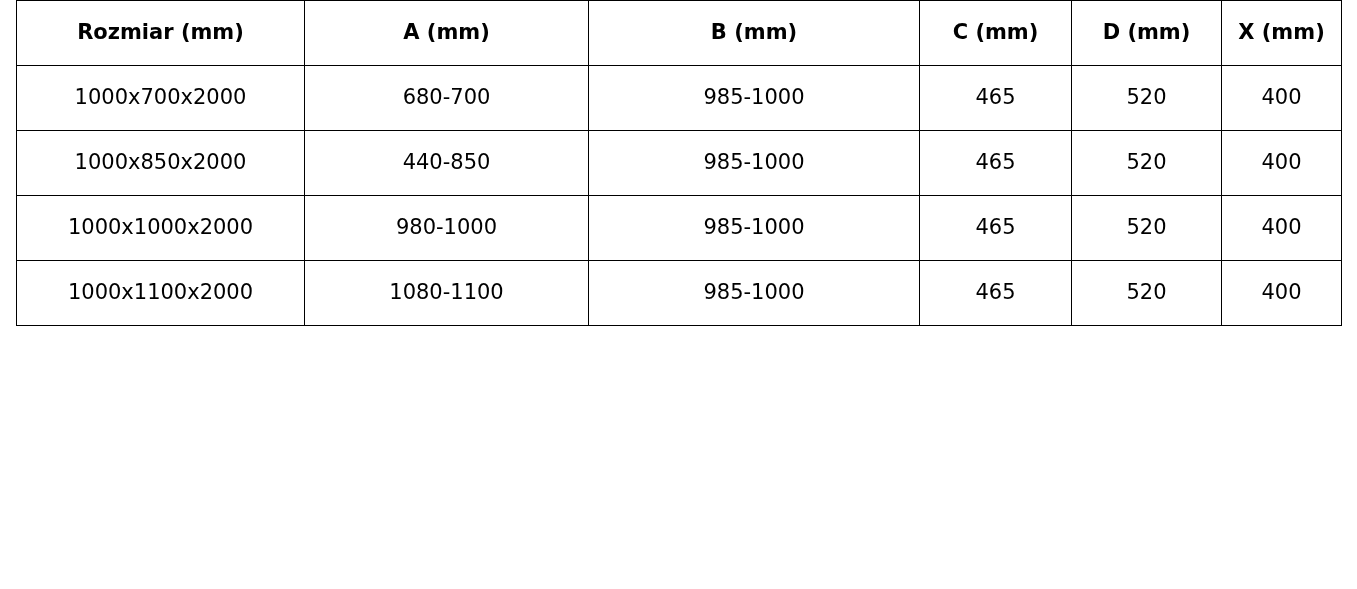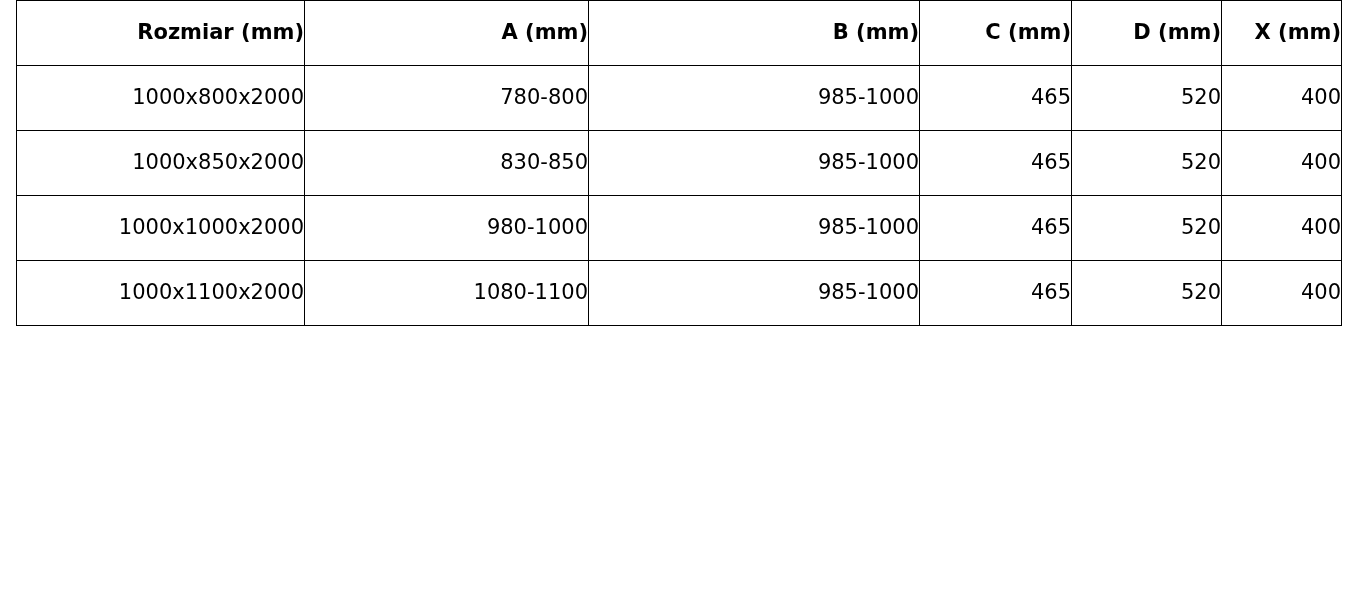--- a/index.html
+++ b/index.html
@@ -20,21 +20,21 @@
   }
   table.dim-table {
     border-collapse: collapse;
     width: 1325px;
     margin: 0 16px;
     table-layout: fixed;
   }
   table.dim-table th,
   table.dim-table td {
     border: 1px solid #000000;
-    text-align: right;
+    text-align: center;
     vertical-align: middle;
     font-size: 21px;
     padding: 0;
     height: 64px;
     line-height: 1.1;
   }
   table.dim-table thead th {
     font-weight: bold;
     height: 64px;
   }
@@ -67,30 +67,30 @@
         <th>Rozmiar (mm)</th>
         <th>A (mm)</th>
         <th>B (mm)</th>
         <th>C (mm)</th>
         <th>D (mm)</th>
         <th>X (mm)</th>
       </tr>
     </thead>
     <tbody>
       <tr>
-        <td>1000x800x2000</td>
-        <td>780-800</td>
+        <td>1000x700x2000</td>
+        <td>680-700</td>
         <td>985-1000</td>
         <td>465</td>
         <td>520</td>
         <td>400</td>
       </tr>
       <tr>
         <td>1000x850x2000</td>
-        <td>830-850</td>
+        <td>440-850</td>
         <td>985-1000</td>
         <td>465</td>
         <td>520</td>
         <td>400</td>
       </tr>
       <tr>
         <td>1000x1000x2000</td>
         <td>980-1000</td>
         <td>985-1000</td>
         <td>465</td>

